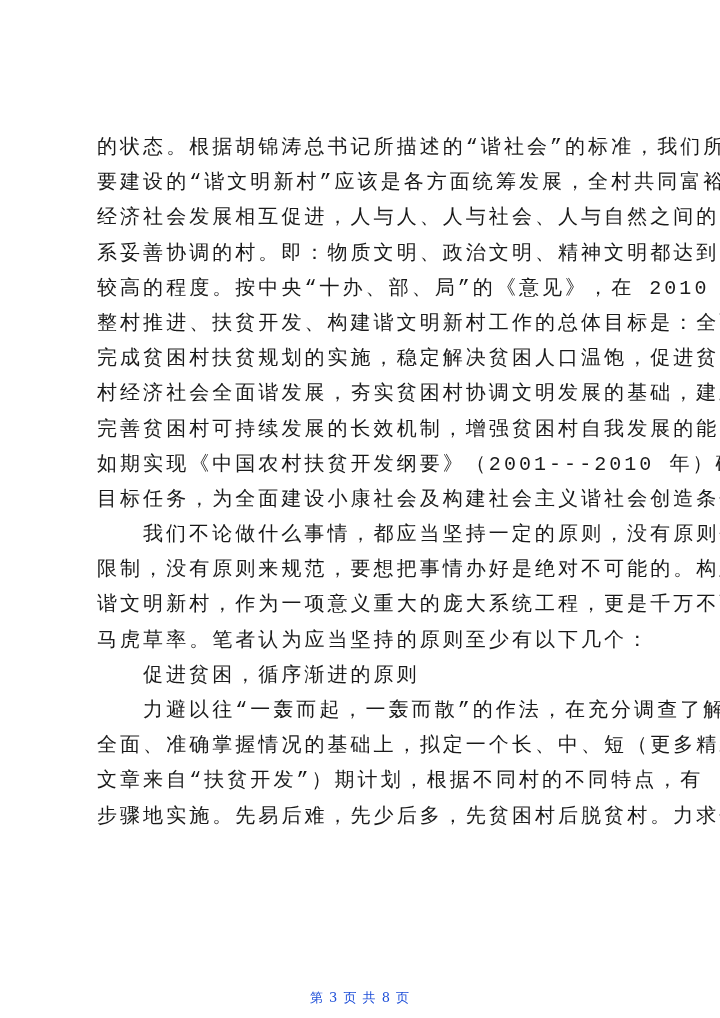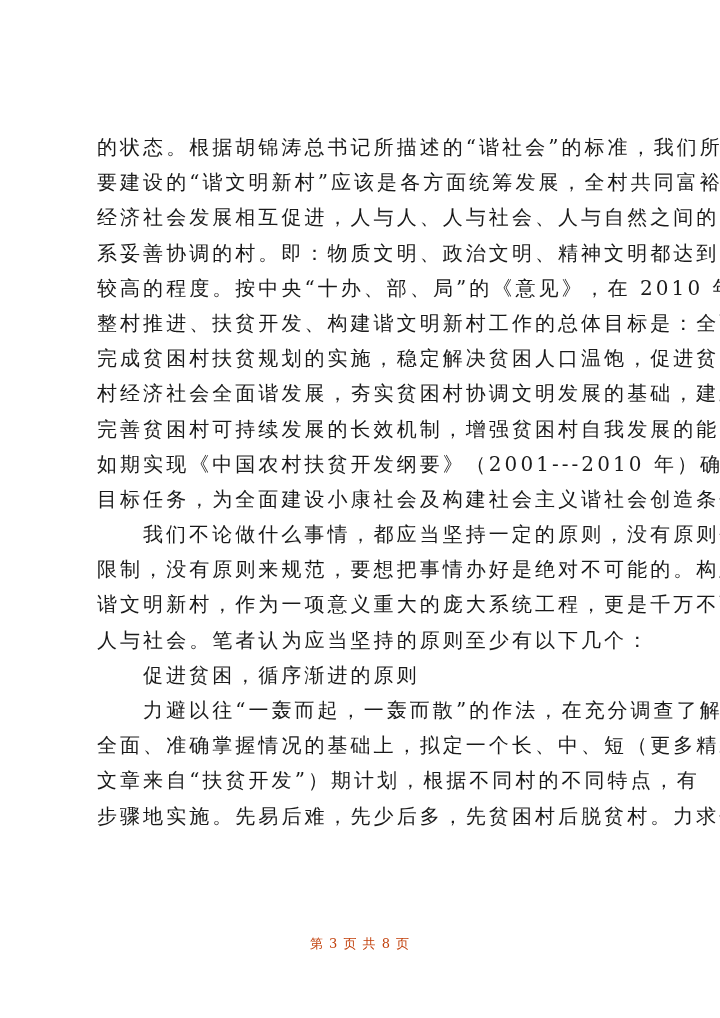--- a/index.html
+++ b/index.html
@@ -1,43 +1,43 @@
 <!DOCTYPE html>
 <html><head>
   <meta charset="utf-8">
   <style>
     html, body { margin: 0; padding: 0; background: #ffffff; }
     body { width: 720px; height: 1018px; position: relative; overflow: hidden;
            font-family: "DejaVu Serif", "Liberation Serif", serif; color: #1a1a1a; }
     .page { position: absolute; left: 97px; top: 130px; width: 533px; }
     .line { height: 35.2px; line-height: 35.2px; font-size: 20px; white-space: nowrap;
-            letter-spacing: 3.05px; }
+            letter-spacing: 3.05px; font-family: Liberation Mono, monospace; }
     .line.indent { padding-left: 46px; }
-    .footer { position: absolute; top: 935px; left: 0; width: 720px; text-align: center;
-              font-size: 13px; color: #c2410c; letter-spacing: 1px; }
+    .footer { position: absolute; top: 989px; left: 0; width: 720px; text-align: center;
+              font-size: 13px; color: #1d4ed8; letter-spacing: 1px; }
   </style>
 </head>
 <body>
 
 <div class="page">
   <div class="line">的状态。根据胡锦涛总书记所描述的“谐社会”的标准，我们所</div>
   <div class="line">要建设的“谐文明新村”应该是各方面统筹发展，全村共同富裕，</div>
   <div class="line">经济社会发展相互促进，人与人、人与社会、人与自然之间的关</div>
   <div class="line">系妥善协调的村。即：物质文明、政治文明、精神文明都达到了</div>
   <div class="line">较高的程度。按中央“十办、部、局”的《意见》，在 2010 年前，</div>
   <div class="line">整村推进、扶贫开发、构建谐文明新村工作的总体目标是：全面</div>
   <div class="line">完成贫困村扶贫规划的实施，稳定解决贫困人口温饱，促进贫困</div>
   <div class="line">村经济社会全面谐发展，夯实贫困村协调文明发展的基础，建立</div>
   <div class="line">完善贫困村可持续发展的长效机制，增强贫困村自我发展的能力，</div>
   <div class="line">如期实现《中国农村扶贫开发纲要》（2001---2010 年）确定的</div>
   <div class="line">目标任务，为全面建设小康社会及构建社会主义谐社会创造条件。</div>
   <div class="line indent">我们不论做什么事情，都应当坚持一定的原则，没有原则作</div>
   <div class="line">限制，没有原则来规范，要想把事情办好是绝对不可能的。构建</div>
   <div class="line">谐文明新村，作为一项意义重大的庞大系统工程，更是千万不可</div>
-  <div class="line">人与社会。笔者认为应当坚持的原则至少有以下几个：</div>
+  <div class="line">马虎草率。笔者认为应当坚持的原则至少有以下几个：</div>
   <div class="line indent">促进贫困，循序渐进的原则</div>
   <div class="line indent">力避以往“一轰而起，一轰而散”的作法，在充分调查了解，</div>
   <div class="line">全面、准确掌握情况的基础上，拟定一个长、中、短（更多精彩</div>
   <div class="line">文章来自“扶贫开发”）期计划，根据不同村的不同特点，有</div>
   <div class="line">步骤地实施。先易后难，先少后多，先贫困村后脱贫村。力求做</div>
 </div>
 
 <div class="footer">第 3 页  共 8 页</div>
 
 </body></html>

